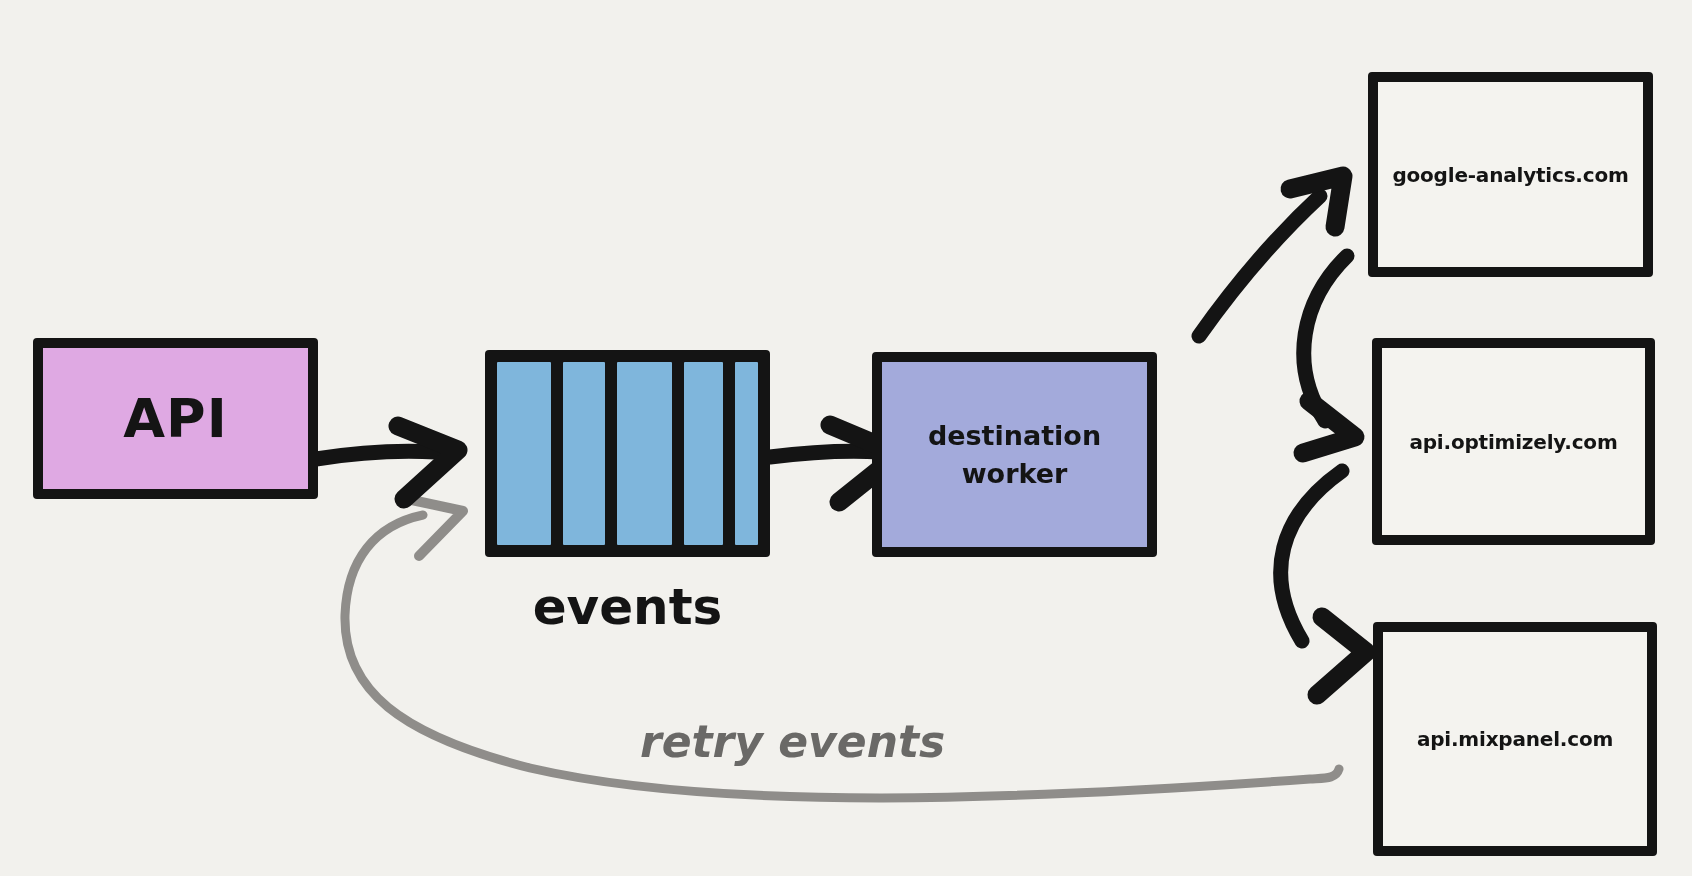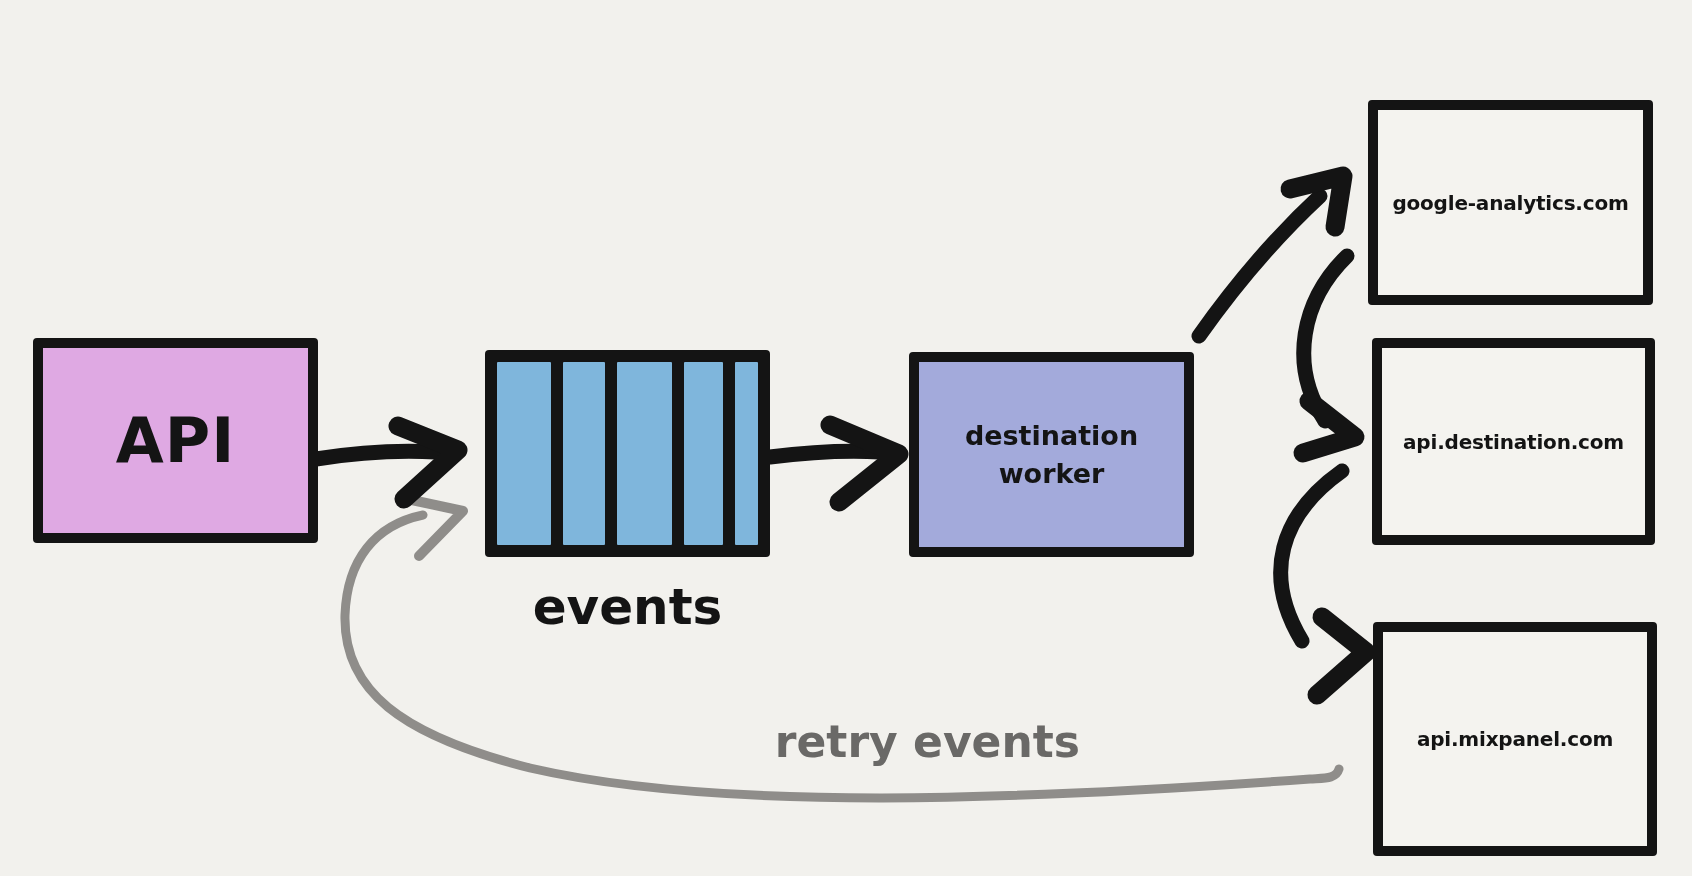--- a/index.html
+++ b/index.html
@@ -23,42 +23,42 @@
   .node{
     position:absolute;
     border:10px solid var(--ink);
     border-radius:4px;
     display:flex;align-items:center;justify-content:center;
     box-sizing:border-box;
     color:var(--ink);
     font-weight:700;
     text-align:center;
   }
-  .node-api{left:33px;top:338px;width:285px;height:205px;background:var(--pink);
-    font-size:62px;letter-spacing:1px;}
-  .node-worker{left:909px;top:352px;width:285px;height:205px;background:var(--purple);
+  .node-api{left:33px;top:338px;width:285px;height:161px;background:var(--pink);
+    font-size:54px;letter-spacing:1px;}
+  .node-worker{left:872px;top:352px;width:285px;height:205px;background:var(--purple);
     font-size:27px;line-height:1.38;}
   .node-worker .lbl{max-width:215px;}
   .node-dest{background:var(--boxfill);font-size:20px;letter-spacing:-0.2px;white-space:nowrap;}
-  .node-ga{left:1368px;top:72px;width:285px;height:205px;margin-top:28px;}
+  .node-ga{left:1368px;top:72px;width:285px;height:205px;}
   .node-opt{left:1372px;top:338px;width:283px;height:207px;}
   .node-mix{left:1373px;top:622px;width:284px;height:234px;}
   .queue-box{
     position:absolute;left:485px;top:350px;width:285px;height:207px;
     background:var(--ink);border-radius:4px;
     box-sizing:border-box;padding:12px;
     display:flex;gap:12px;
   }
   .queue-seg{background:var(--blue);height:100%;border-radius:1px;}
   .label{
     position:absolute;color:var(--ink);font-weight:700;
   }
   .label-queue{left:485px;top:578px;width:285px;text-align:center;font-size:50px;}
-  .label-retry{left:640px;top:716px;width:440px;text-align:right;
-    font-size:44px;color:var(--gray-text);}
+  .label-retry{left:640px;top:716px;width:440px;text-align:left;
+    font-size:44px;color:var(--gray-text);font-style:italic;}
 </style>
 </head>
 <body>
 
 <div class="stage">
 
   <svg class="arrows" viewBox="0 0 1692 876" fill="none">
 
     <g stroke="#8f8d8a" stroke-linecap="round" stroke-linejoin="round">
       <path d="M423 515 C 375 525, 347 560, 345 615
@@ -101,21 +101,21 @@
   <div class="label label-queue">events</div>
 
   <div class="node node-worker">
     <span class="lbl">destination worker</span>
   </div>
 
   <div class="node node-dest node-ga">
     <span class="lbl">google-analytics.com</span>
   </div>
   <div class="node node-dest node-opt">
-    <span class="lbl">api.destination.com</span>
+    <span class="lbl">api.optimizely.com</span>
   </div>
   <div class="node node-dest node-mix">
     <span class="lbl">api.mixpanel.com</span>
   </div>
 
   <div class="label label-retry">retry events</div>
 
 </div>
 
 </body></html>

